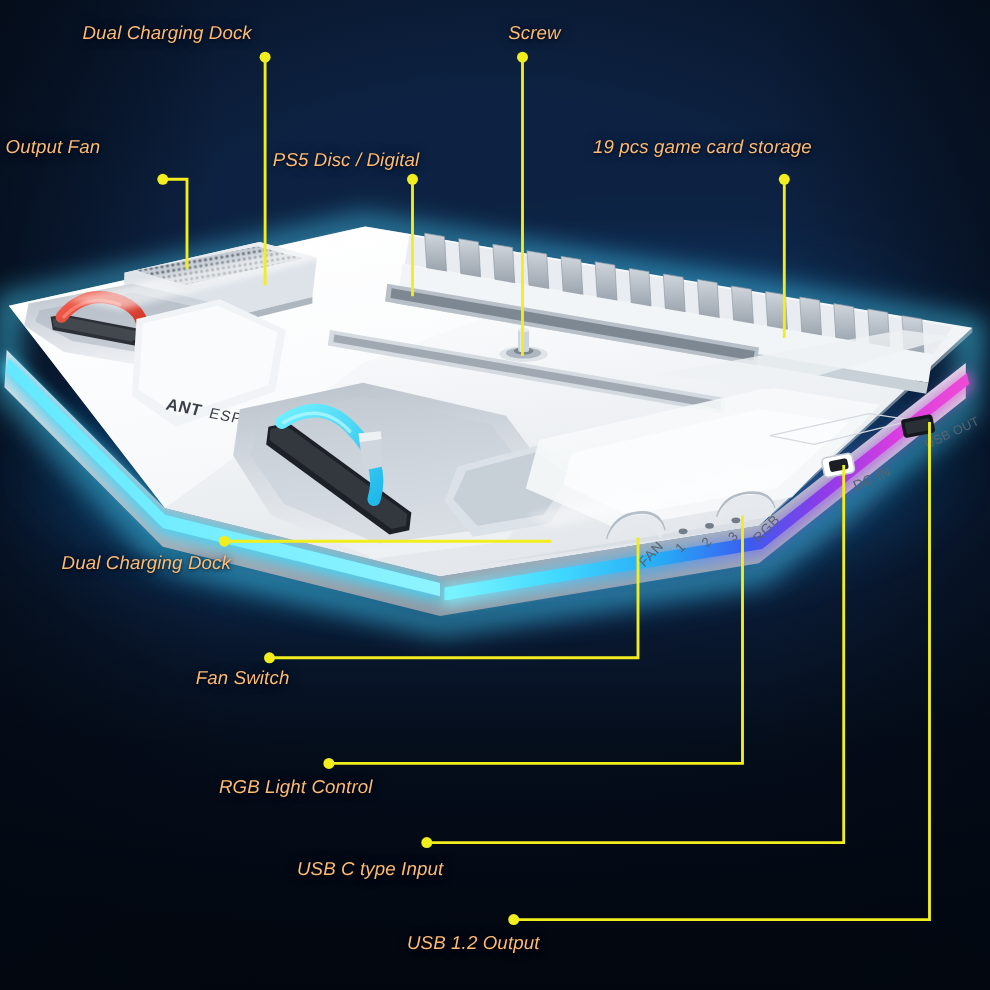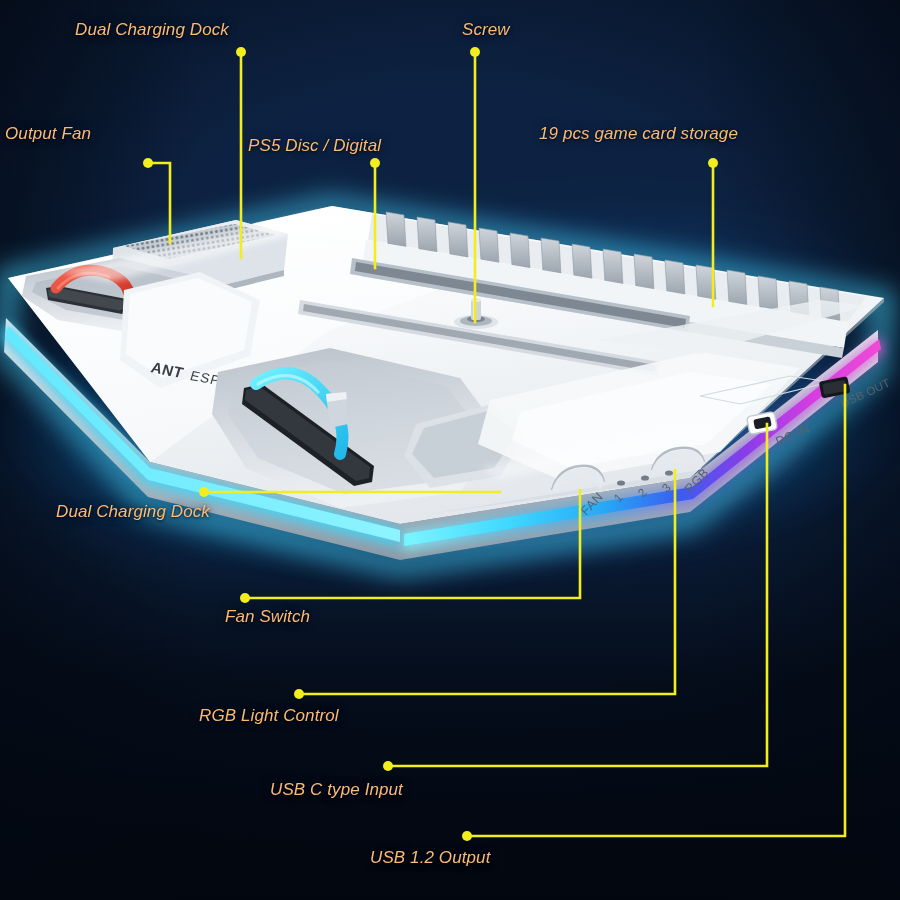--- a/index.html
+++ b/index.html
@@ -321,18 +321,18 @@
       <path d="M 467 836 L 845 836 L 845 385" fill="none" stroke="#f2ee1e" stroke-width="2.6" stroke-linecap="square" stroke-linejoin="miter"></path>
       <circle cx="467" cy="836" r="5" fill="#f2ee1e"></circle>
     </svg>
 
   <div class="lbl" style="left:75px;top:21px;">Dual Charging Dock</div>
   <div class="lbl" style="left:434px;top:21px;margin-left:28px;">Screw</div>
   <div class="lbl" style="left:5px;top:125px;">Output Fan</div>
   <div class="lbl" style="left:248px;top:137px;text-align:center;">PS5 Disc / Digital</div>
   <div class="lbl" style="left:539px;top:125px;">19 pcs game card storage</div>
   <div class="lbl" style="left:56px;top:503px;">Dual Charging Dock</div>
-  <div class="lbl" style="left:178px;top:608px;margin-left:47px;">Fan Switch</div>
+  <div class="lbl" style="left:178px;top:608px;">Fan Switch</div>
   <div class="lbl" style="left:270px;top:781px;">USB C type Input</div>
   <div class="lbl" style="left:199px;top:707px;">RGB Light Control</div>
   <div class="lbl" style="left:370px;top:849px;">USB 1.2 Output</div>
 
 </div>
 
 </body></html>

